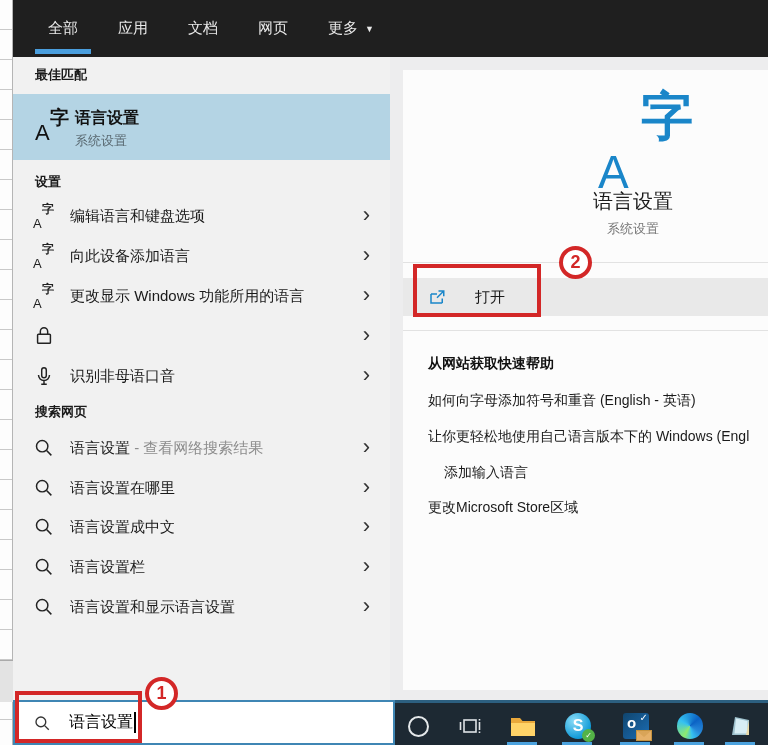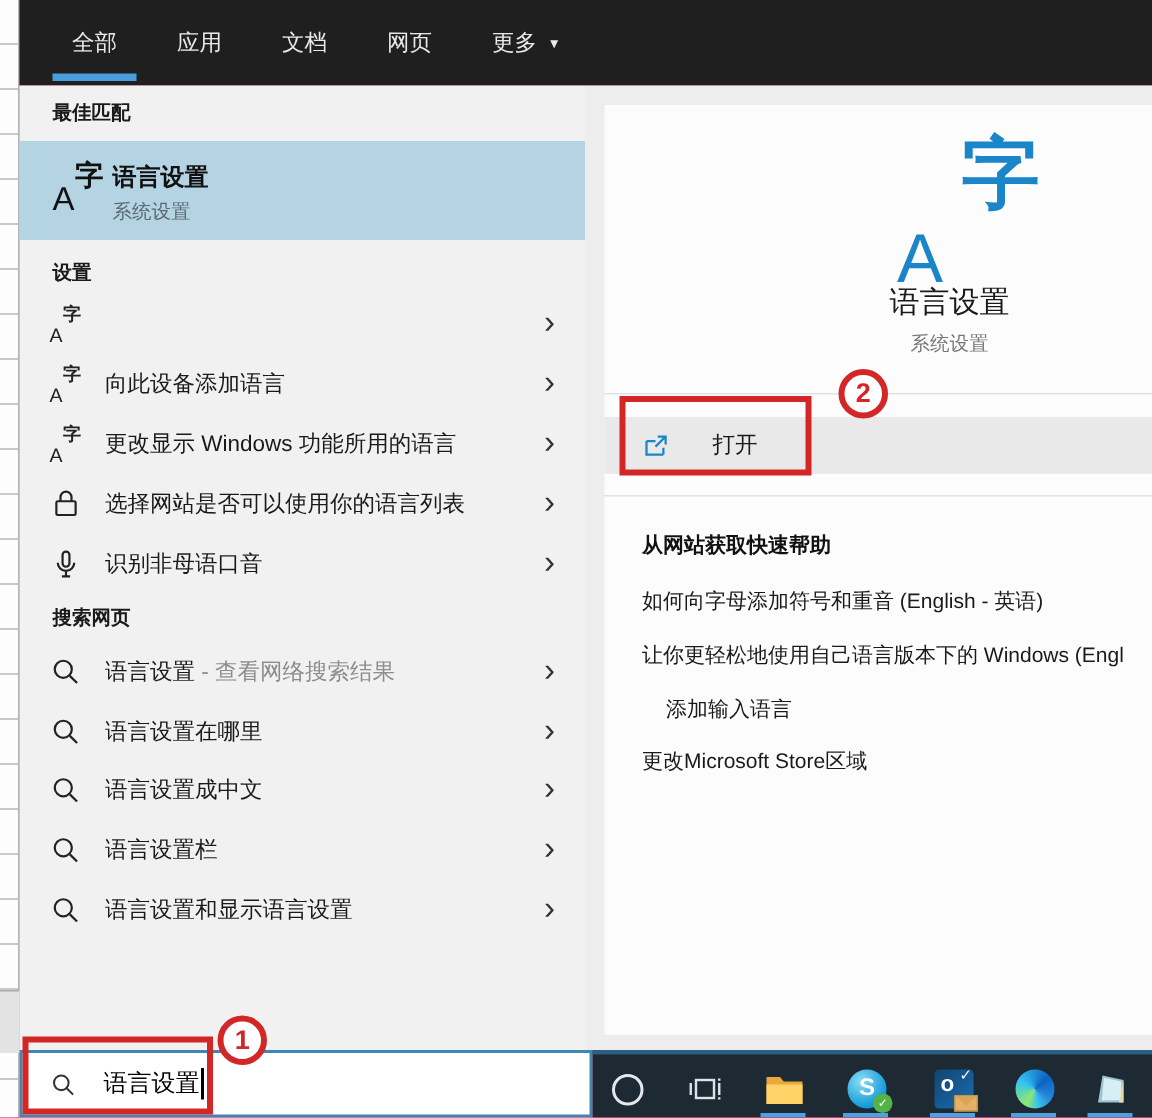--- a/index.html
+++ b/index.html
@@ -1,17 +1,17 @@
 <!DOCTYPE html>
 <html><head>
 <meta charset="utf-8">
 <style>
   * { margin:0; padding:0; box-sizing:border-box; }
   body { font-family:"Liberation Sans","DejaVu Sans",sans-serif; background:#888; }
-  #screen { position:relative; width:768px; height:745px; background:#ec4899; overflow:hidden; }
+  #screen { position:relative; width:768px; height:745px; background:#d946ef; overflow:hidden; }
 
   
   .excel-strip { position:absolute; left:0; top:0; width:13px; height:745px;
     background:
       repeating-linear-gradient(to bottom, #fdfdfd 0 29px, #c9c9c9 29px 30px);
     border-right:1px solid #b5b5b5; }
   .excel-strip .cellblock { position:absolute; left:0; top:660px; width:13px; height:42px; background:#e3e3e3; border-top:1px solid #aaa; }
 
   
   .header { position:absolute; left:13px; top:0; width:755px; height:57px; background:#1f1f1f; display:flex; align-items:center; padding-left:22px; gap:14px; }
@@ -126,20 +126,21 @@
       <div class="bm-sub">系统设置</div>
     </div>
 
     <div class="sec-header" style="top:116px;">设置</div>
 
     <div class="row" style="top:139px;">
       <span class="ricon lang-ico">
           <span class="a">A</span>
           <span class="zi">字</span>
         </span>
+      <span class="rlabel">编辑语言和键盘选项</span>
       <span class="chev">›</span>
     </div>
     <div class="row" style="top:179px;">
       <span class="ricon lang-ico">
           <span class="a">A</span>
           <span class="zi">字</span>
         </span>
       <span class="rlabel">向此设备添加语言</span>
       <span class="chev">›</span>
     </div>
@@ -151,21 +152,20 @@
       <span class="rlabel">更改显示 Windows 功能所用的语言</span>
       <span class="chev">›</span>
     </div>
     <div class="row" style="top:259px;">
       <span class="ricon">
         <svg viewBox="0 0 24 24" width="22" height="22" fill="none" stroke="currentColor" stroke-width="1.6">
           <rect x="5" y="10" width="14" height="10" rx="1"></rect>
             <path d="M8 10 V7 a4 4 0 0 1 8 0 V10"></path>
         </svg>
       </span>
-      <span class="rlabel">选择网站是否可以使用你的语言列表</span>
       <span class="chev">›</span>
     </div>
     <div class="row" style="top:299px;">
       <span class="ricon">
         <svg viewBox="0 0 24 24" width="22" height="22" fill="none" stroke="currentColor" stroke-width="1.6">
           <rect x="9.5" y="3" width="5" height="11" rx="2.5"></rect>
             <path d="M6 11 a6 6 0 0 0 12 0 M12 17 V21 M9 21 h6"></path>
         </svg>
       </span>
       <span class="rlabel">识别非母语口音</span>

